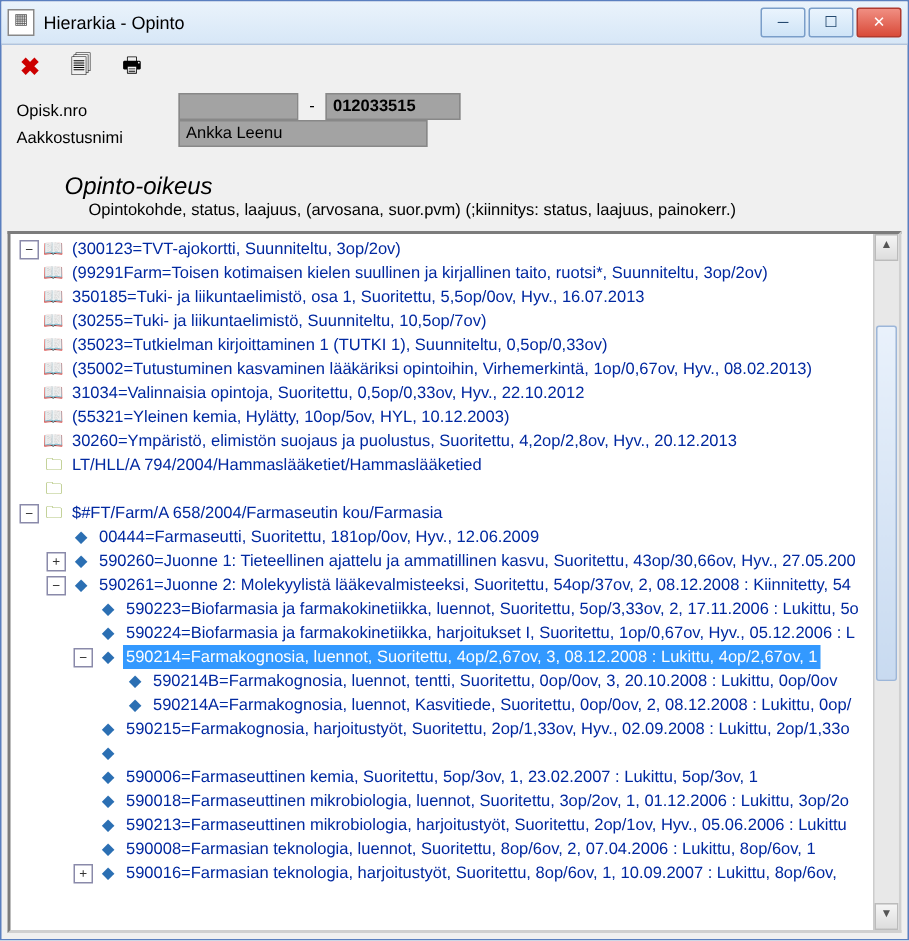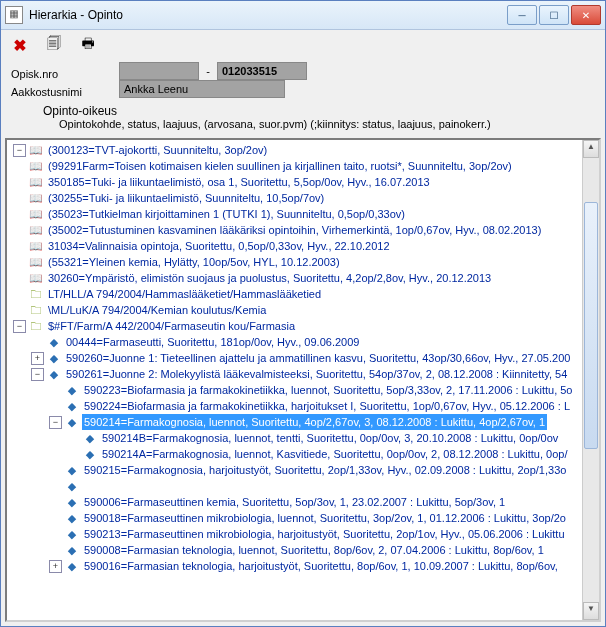--- a/index.html
+++ b/index.html
@@ -90,23 +90,24 @@
     height: 16px;
     line-height: 16px;
     padding: 0 4px;
     font-size: 11px;
   }
   .field.small { width: 70px; }
   .field.dash { border-left:none; border-right:none; width:10px; text-align:center; background:#f0f0f0; border-color:transparent; }
   .field.id { width: 80px; font-weight: bold; }
   .field.name { width: 156px; margin-top: 24px; }
   .sub-heading {
-    margin-top: 6px;
+    margin-top: 18px;
     padding-left: 32px;
-    font-size: 12px;
+    font-size: 16px;
+    font-style: italic;
   }
   .sub-desc {
     padding-left: 48px;
     font-size: 11px;
     height: 14px;
     overflow: hidden;
     white-space: nowrap;
   }
   .tree-wrap {
     flex: 1;
@@ -288,33 +289,32 @@
           <div class="row">
             <span class="indent" style="width: 6px;"></span>
             <span class="toggle blank"></span>
             <span class="node-icon icon-folder">🗀</span>
             <span class="label">LT/HLL/A 794/2004/Hammaslääketiet/Hammaslääketied</span>
           </div>
           <div class="row">
             <span class="indent" style="width: 6px;"></span>
             <span class="toggle blank"></span>
             <span class="node-icon icon-folder">🗀</span>
-            <span class="label">\ML/LuK/A 794/2004/Kemian koulutus/Kemia</span>
           </div>
           <div class="row">
             <span class="indent" style="width: 6px;"></span>
             <span class="toggle">−</span>
             <span class="node-icon icon-folder">🗀</span>
-            <span class="label">$#FT/Farm/A 442/2004/Farmaseutin kou/Farmasia</span>
+            <span class="label">$#FT/Farm/A 658/2004/Farmaseutin kou/Farmasia</span>
           </div>
           <div class="row">
             <span class="indent" style="width: 24px;"></span>
             <span class="toggle blank"></span>
             <span class="node-icon icon-cube">◆</span>
-            <span class="label">00444=Farmaseutti, Suoritettu, 181op/0ov, Hyv., 09.06.2009</span>
+            <span class="label">00444=Farmaseutti, Suoritettu, 181op/0ov, Hyv., 12.06.2009</span>
           </div>
           <div class="row">
             <span class="indent" style="width: 24px;"></span>
             <span class="toggle">+</span>
             <span class="node-icon icon-cube">◆</span>
             <span class="label">590260=Juonne 1: Tieteellinen ajattelu ja ammatillinen kasvu, Suoritettu, 43op/30,66ov, Hyv., 27.05.200</span>
           </div>
           <div class="row">
             <span class="indent" style="width: 24px;"></span>
             <span class="toggle">−</span>

